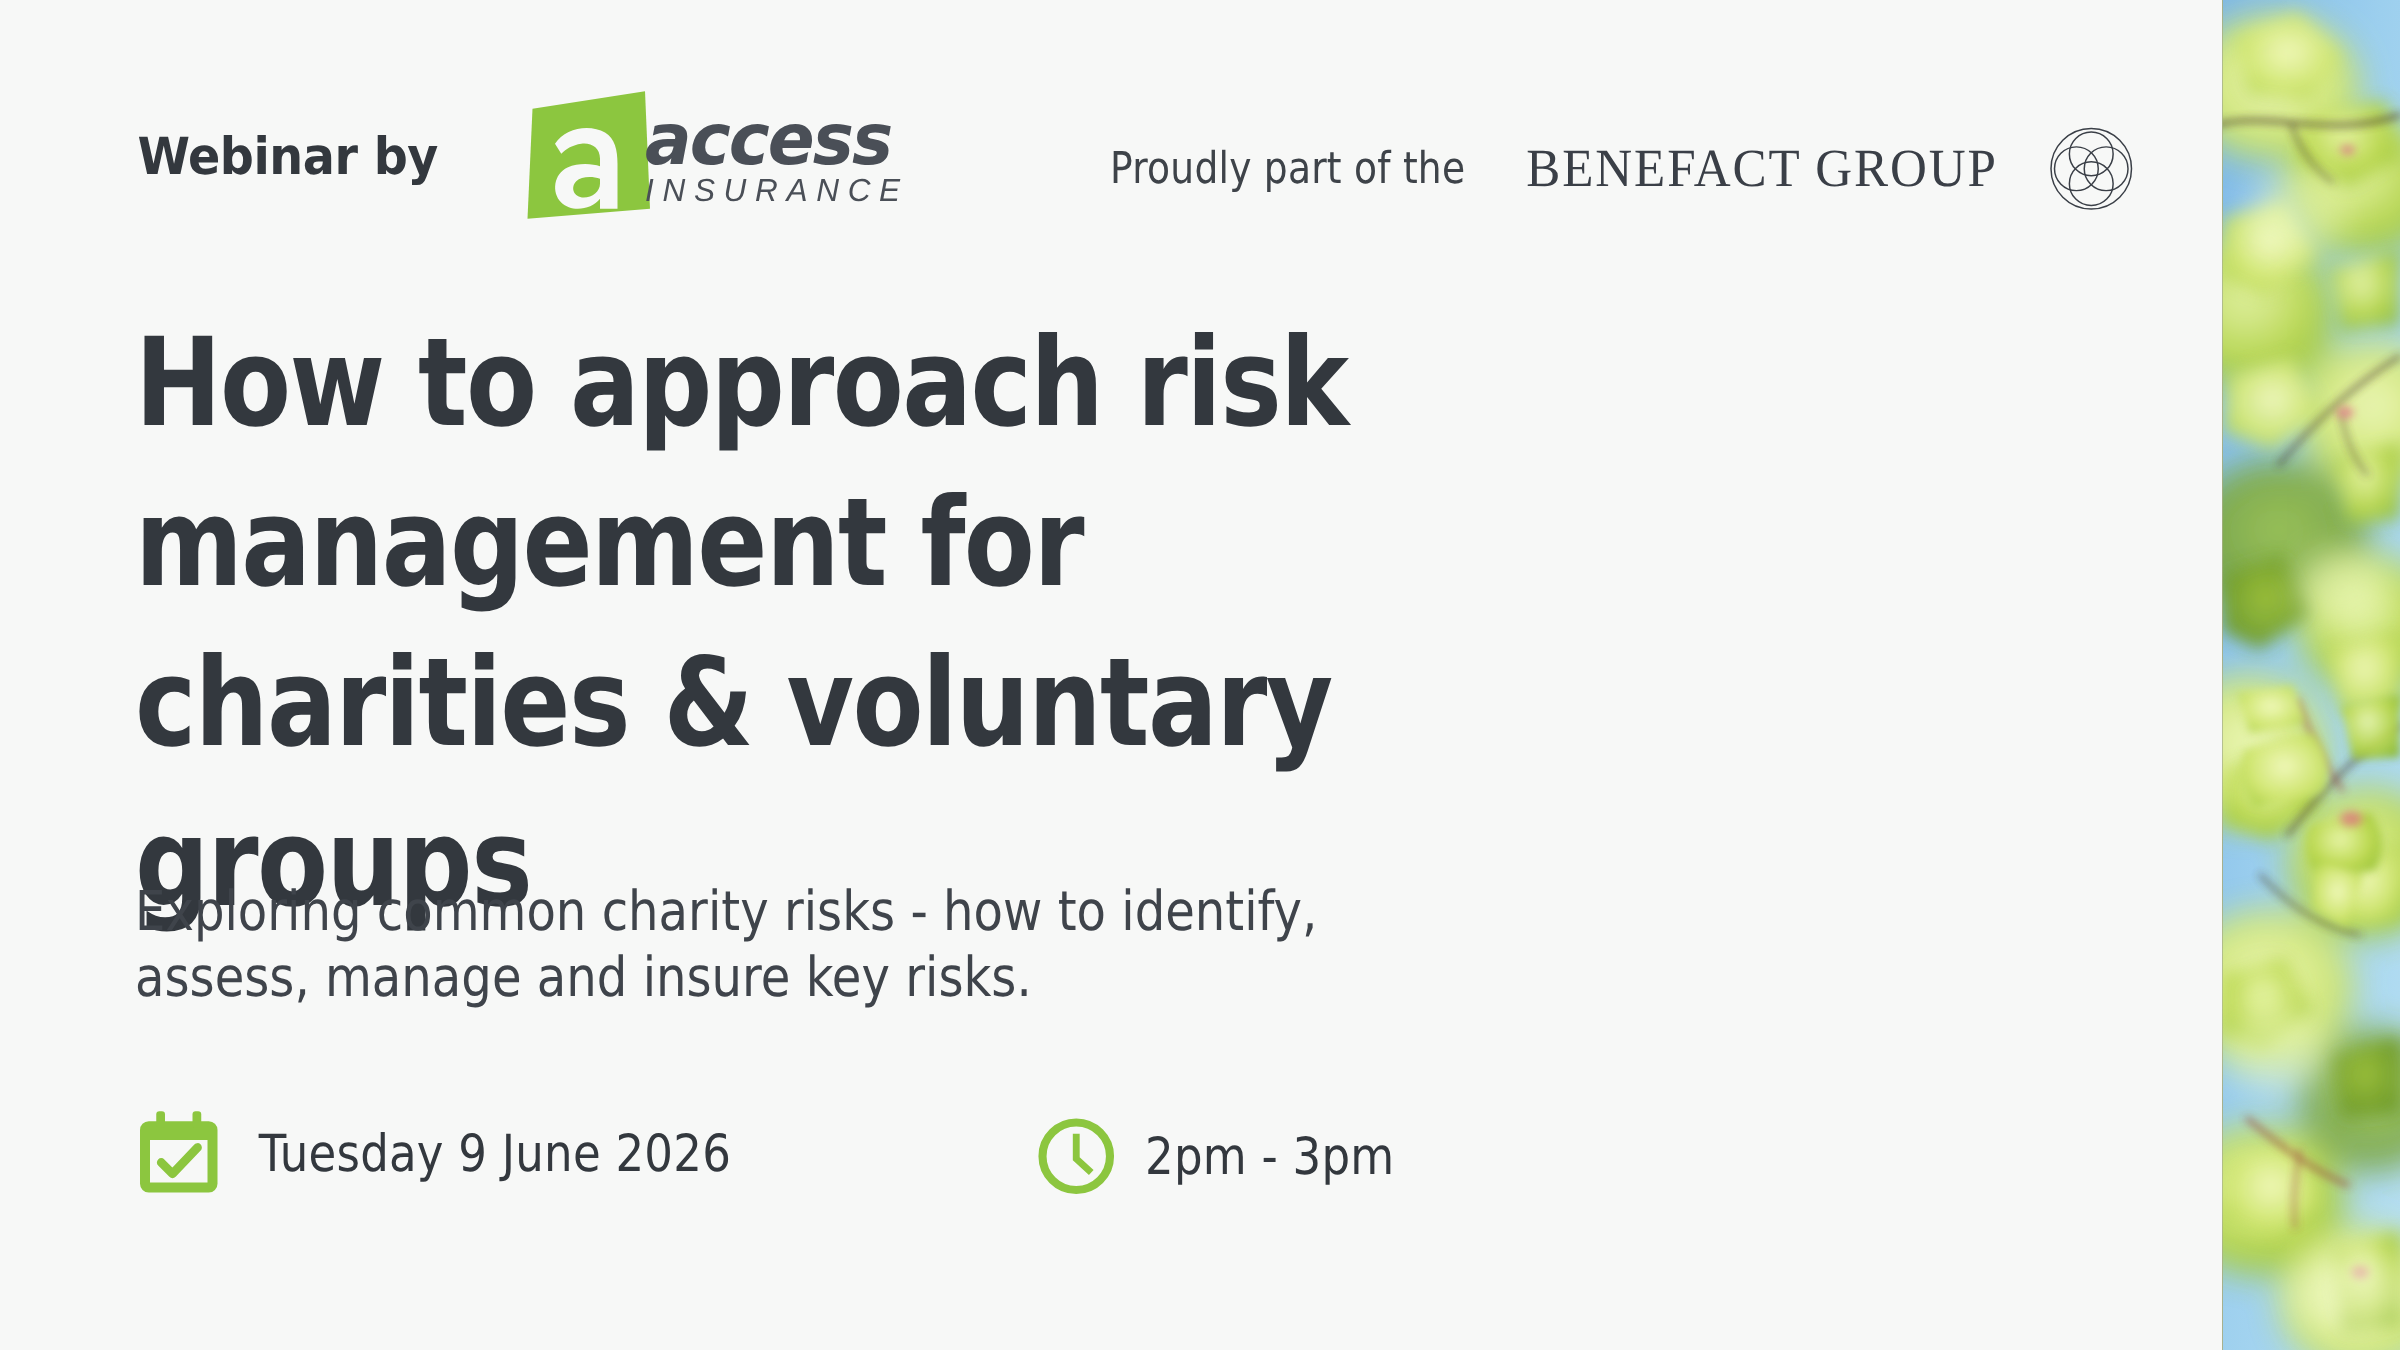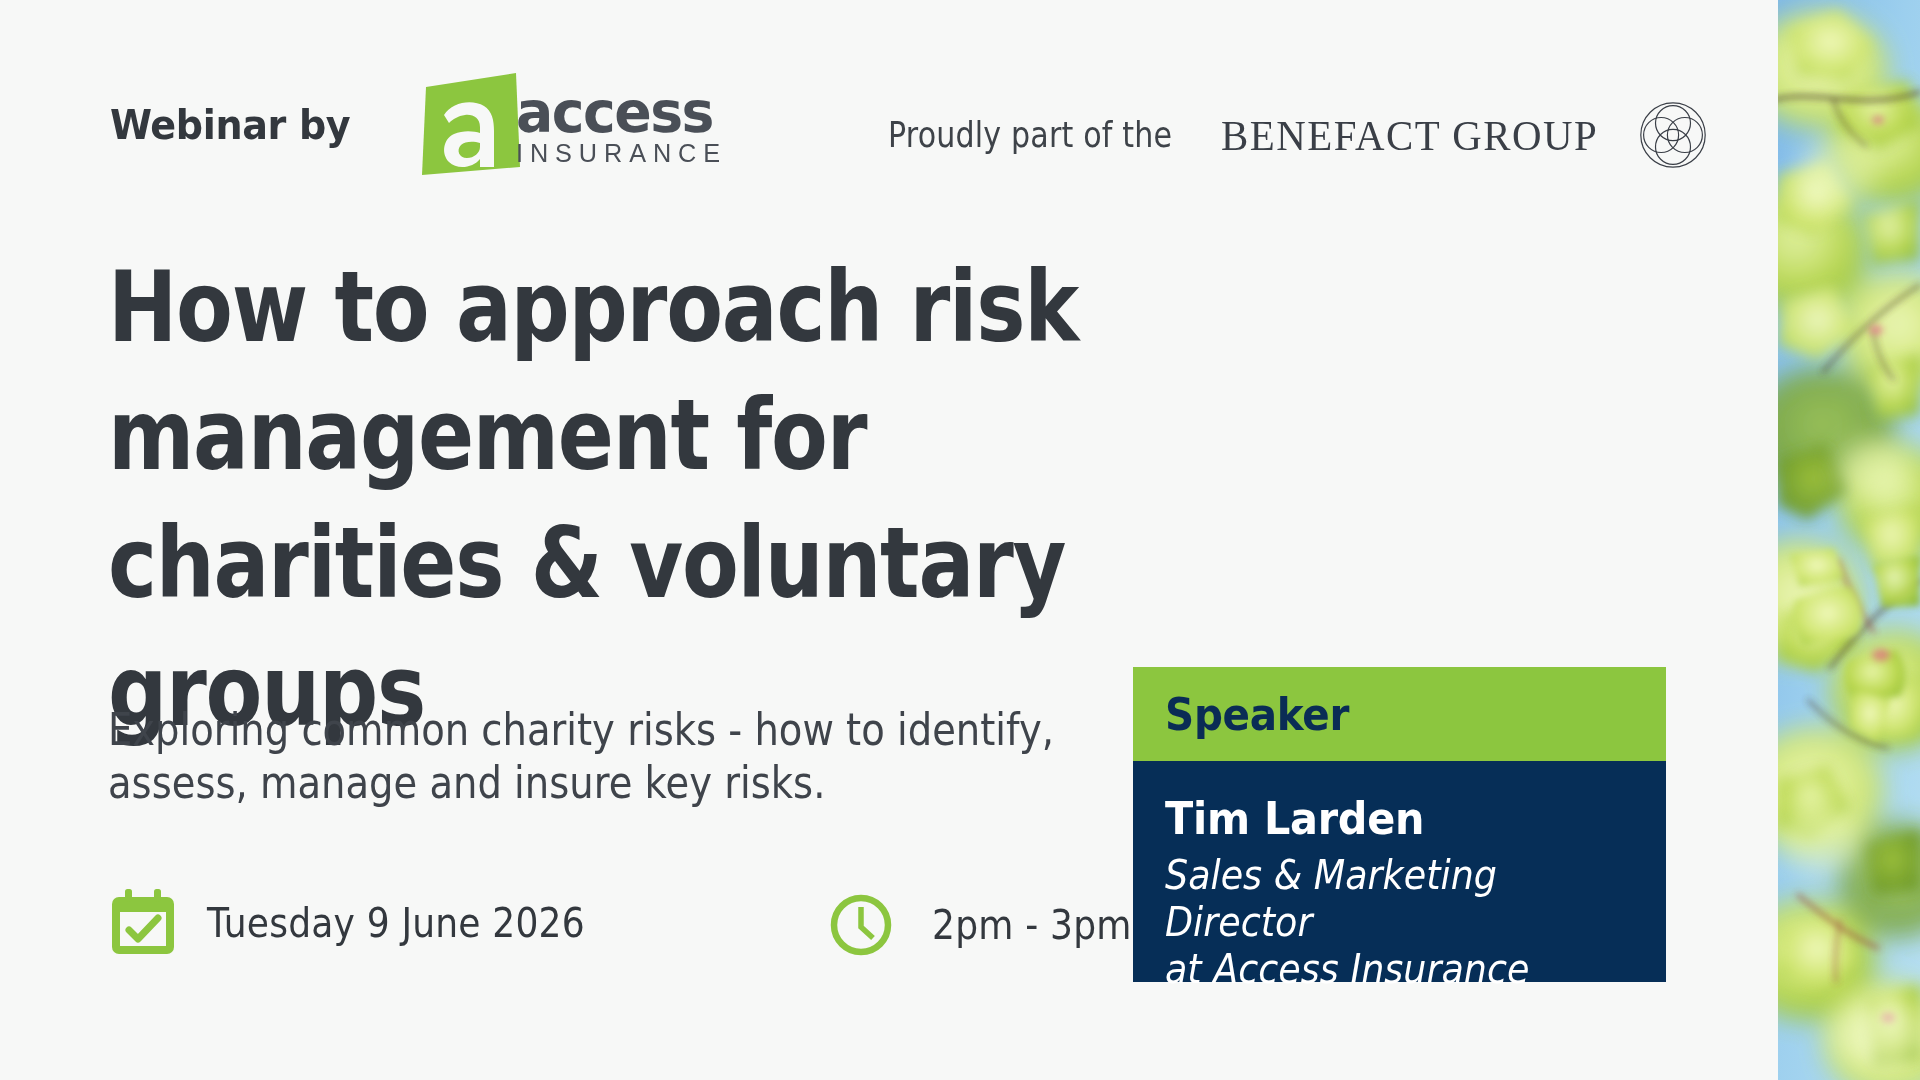--- a/index.html
+++ b/index.html
@@ -50,20 +50,21 @@
     transform:scaleX(0.93);
     transform-origin:left center;
   }
 
   
   #access-logo {
     position:relative;
     margin-left:48px;
     width:335px;
     height:112px;
+    font-style:italic;
   }
 
   #access-mark {
     position:absolute;
     left:0; top:2px;
     width:108px;
     height:108px;
   }
 
   #access-wordmark {
@@ -188,21 +189,21 @@
     font-weight:400;
     font-size:41px;
     color:#33383e;
     white-space:nowrap;
     margin-left:29px;
     transform:scaleX(0.88);
     transform-origin:left center;
     letter-spacing:0.2px;
   }
 
-  #meta-time { margin-left:192px;gap:16px; }
+  #meta-time { margin-left:192px; }
   #meta-time .meta-text { margin-left:22px; }
 
   
   #speaker-card {
     position:absolute;
     left:1133px;
     top:667px;
     width:533px;
     height:315px;
   }
@@ -328,30 +329,20 @@
       <div class="meta-item" id="meta-time">
         <svg class="meta-icon" width="66" height="66" viewBox="0 0 66 66">
           <circle cx="33" cy="33" r="27" fill="none" stroke="#8cc63f" stroke-width="6.5"></circle>
           <path d="M 33 15 L 33 35 L 45 46" fill="none" stroke="#8cc63f" stroke-width="5.5" stroke-linecap="butt" stroke-linejoin="miter"></path>
         </svg>
         <span class="meta-text">2pm - 3pm</span>
       </div>
 
     </div>
 
-    <div id="speaker-card">
-      <div id="speaker-header">
-        <span id="speaker-header-label">Speaker</span>
-      </div>
-      <div id="speaker-body">
-        <div id="speaker-name">Tim Larden</div>
-        <div id="speaker-role">Sales &amp; Marketing Director
-at Access Insurance</div>
-      </div>
-    </div>
 
   </div>
 
   <div id="image-strip">
     <svg viewBox="0 0 142 1080" preserveAspectRatio="xMidYMid slice">
       <defs>
         <linearGradient id="sky" x1="0" y1="0" x2="1" y2="1">
           <stop offset="0%" stop-color="#7fb9e8"></stop>
           <stop offset="45%" stop-color="#9ccfee"></stop>
           <stop offset="100%" stop-color="#b6dff2"></stop>

